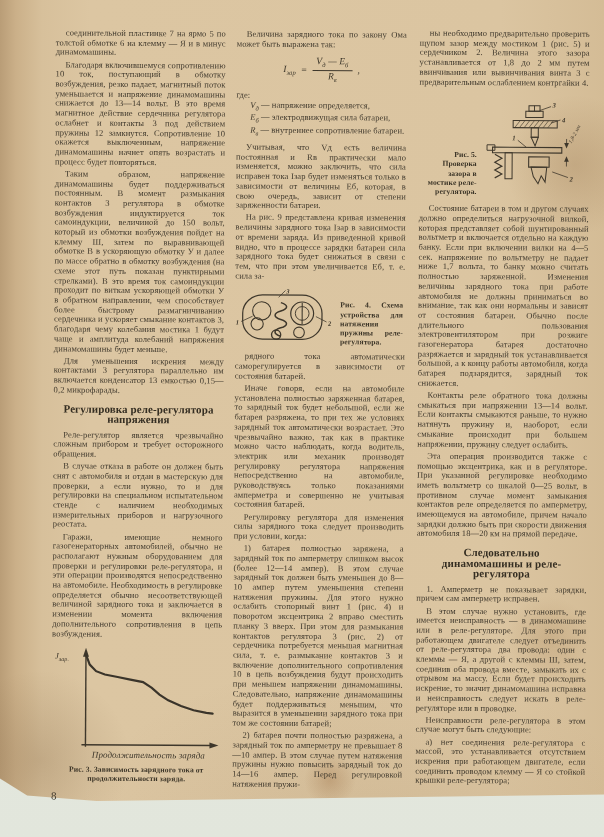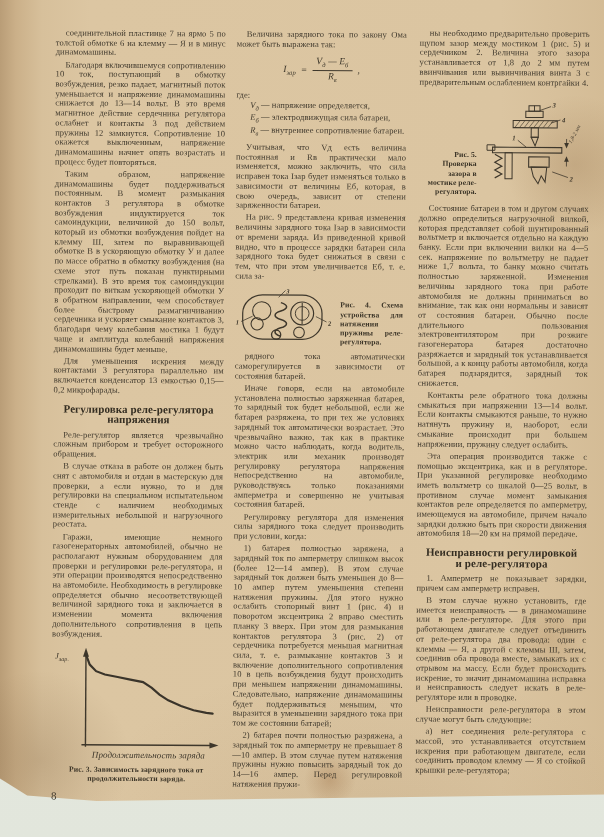--- a/index.html
+++ b/index.html
@@ -68,21 +68,21 @@
 
 <div class="content">
 
   <div class="col col1">
     <p>соединительной пластинке 7 на ярмо 5 по толстой обмотке 6 на клемму — Я и в минус динамомашины.</p>
     <p>Благодаря включившемуся сопротивлению 10 ток, поступающий в обмотку возбуждения, резко падает, магнитный поток уменьшается и напряжение динамомашины снижается до 13—14 вольт. В это время магнитное действие сердечника регулятора ослабнет и контакты 3 под действием пружины 12 замкнутся. Сопротивление 10 окажется выключенным, напряжение динамомашины начнет опять возрастать и процесс будет повторяться.</p>
     <p>Таким образом, напряжение динамомашины будет поддерживаться постоянным. В момент размыкания контактов 3 регулятора в обмотке возбуждения индуктируется ток самоиндукции, величиной до 150 вольт, который из обмотки возбуждения пойдет на клемму Ш, затем по выравнивающей обмотке В в ускоряющую обмотку У и далее по массе обратно в обмотку возбуждения (на схеме этот путь показан пунктирными стрелками). В это время ток самоиндукции проходит по виткам ускоряющей обмотки У в обратном направлении, чем способствует более быстрому размагничиванию сердечника и ускоряет смыкание контактов 3, благодаря чему колебания мостика 1 будут чаще и амплитуда колебаний напряжения динамомашины будет меньше.</p>
     <p>Для уменьшения искрения между контактами 3 регулятора параллельно им включается конденсатор 13 емкостью 0,15—0,2 микрофарады.</p>
     <div class="h">Регулировка реле-регулятора напряжения</div>
     <p>Реле-регулятор является чрезвычайно сложным прибором и требует осторожного обращения.</p>
-    <p>В случае отказа в работе он должен быть снят с автомобиля и отдан в мастерскую для проверки, а если нужно, то и для регулировки на специальном испытательном стенде с наличием необходимых измерительных небольшой и нагрузочного реостата.</p>
+    <p>В случае отказа в работе он должен быть снят с автомобиля и отдан в мастерскую для проверки, а если нужно, то и для регулировки на специальном испытательном стенде с наличием необходимых измерительных приборов и нагрузочного реостата.</p>
     <p>Гаражи, имеющие немного газогенераторных автомобилей, обычно не располагают нужным оборудованием для проверки и регулировки реле-регулятора, и эти операции производятся непосредственно на автомобиле. Необходимость в регулировке определяется обычно несоответствующей величиной зарядного тока и заключается в изменении момента включения дополнительного сопротивления в цепь возбуждения.</p>
 
     <div class="figure">
       <svg viewBox="0 0 170 118" width="170" height="118">
 
         <line x1="34" y1="102" x2="34" y2="9" stroke="#3e372b" stroke-width="1.4"></line>
         <polygon points="34,3 31,12 37,12" fill="#3e372b"></polygon>
 
         <line x1="30" y1="100" x2="161" y2="100" stroke="#3e372b" stroke-width="1.4"></line>
         <polygon points="167,100 158,97 158,103" fill="#3e372b"></polygon>
@@ -196,20 +196,20 @@
         <text class="fig-label" x="100" y="29">4</text>
         <text class="fig-label" x="37" y="52">1</text>
         <text class="fig-label" x="110" y="104">2</text>
         <text class="dim-label" x="112" y="56" transform="rotate(-62 112 56)">1,8-2 мм</text>
       </svg>
     </div>
 
     <p>Состояние батареи в том и другом случаях должно определиться нагрузочной вилкой, которая представляет собой шунтированный вольтметр и включается отдельно на каждую банку. Если при включении вилки на 4—5 сек. напряжение по вольтметру не падает ниже 1,7 вольта, то банку можно считать полностью заряженной. Изменения величины зарядного тока при работе автомобиля не должны приниматься во внимание, так как они нормальны и зависят от состояния батареи. Обычно после длительного пользования электровентилятором при розжиге газогенератора батарея достаточно разряжается и зарядный ток устанавливается большой, а к концу работы автомобиля, когда батарея подзарядится, зарядный ток снижается.</p>
     <p>Контакты реле обратного тока должны смыкаться при напряжении 13—14 вольт. Если контакты смыкаются раньше, то нужно натянуть пружину и, наоборот, если смыкание происходит при большем напряжении, пружину следует ослабить.</p>
     <p>Эта операция производится также с помощью эксцентрика, как и в регуляторе. При указанной регулировке необходимо иметь вольтметр со шкалой 0—25 вольт, в противном случае момент замыкания контактов реле определяется по амперметру, имеющемуся на автомобиле, причем начало зарядки должно быть при скорости движения автомобиля 18—20 км на прямой передаче.</p>
-    <div class="h">Неисправности регулировкой и реле-регулятора</div>
+    <div class="h">Следовательно динамомашины и реле-регулятора</div>
     <p>1. Амперметр не показывает зарядки, причем сам амперметр исправен.</p>
     <p>В этом случае нужно установить, где имеется неисправность — в динамомашине или в реле-регуляторе. Для этого при работающем двигателе следует отъединить от реле-регулятора два провода: один с клеммы — Я, а другой с клеммы Ш, затем, соединив оба провода вместе, замыкать их с отрывом на массу. Если будет происходить искрение, то значит динамомашина исправна и неисправность следует искать в реле-регуляторе или в проводке.</p>
     <p>Неисправности реле-регулятора в этом случае могут быть следующие:</p>
     <p>а) нет соединения реле-регулятора с массой, это устанавливается отсутствием искрения при работающем двигателе, если соединить проводом клемму — Я со стойкой крышки реле-регулятора;</p>
   </div>
 
 </div>
 
 </body></html>

